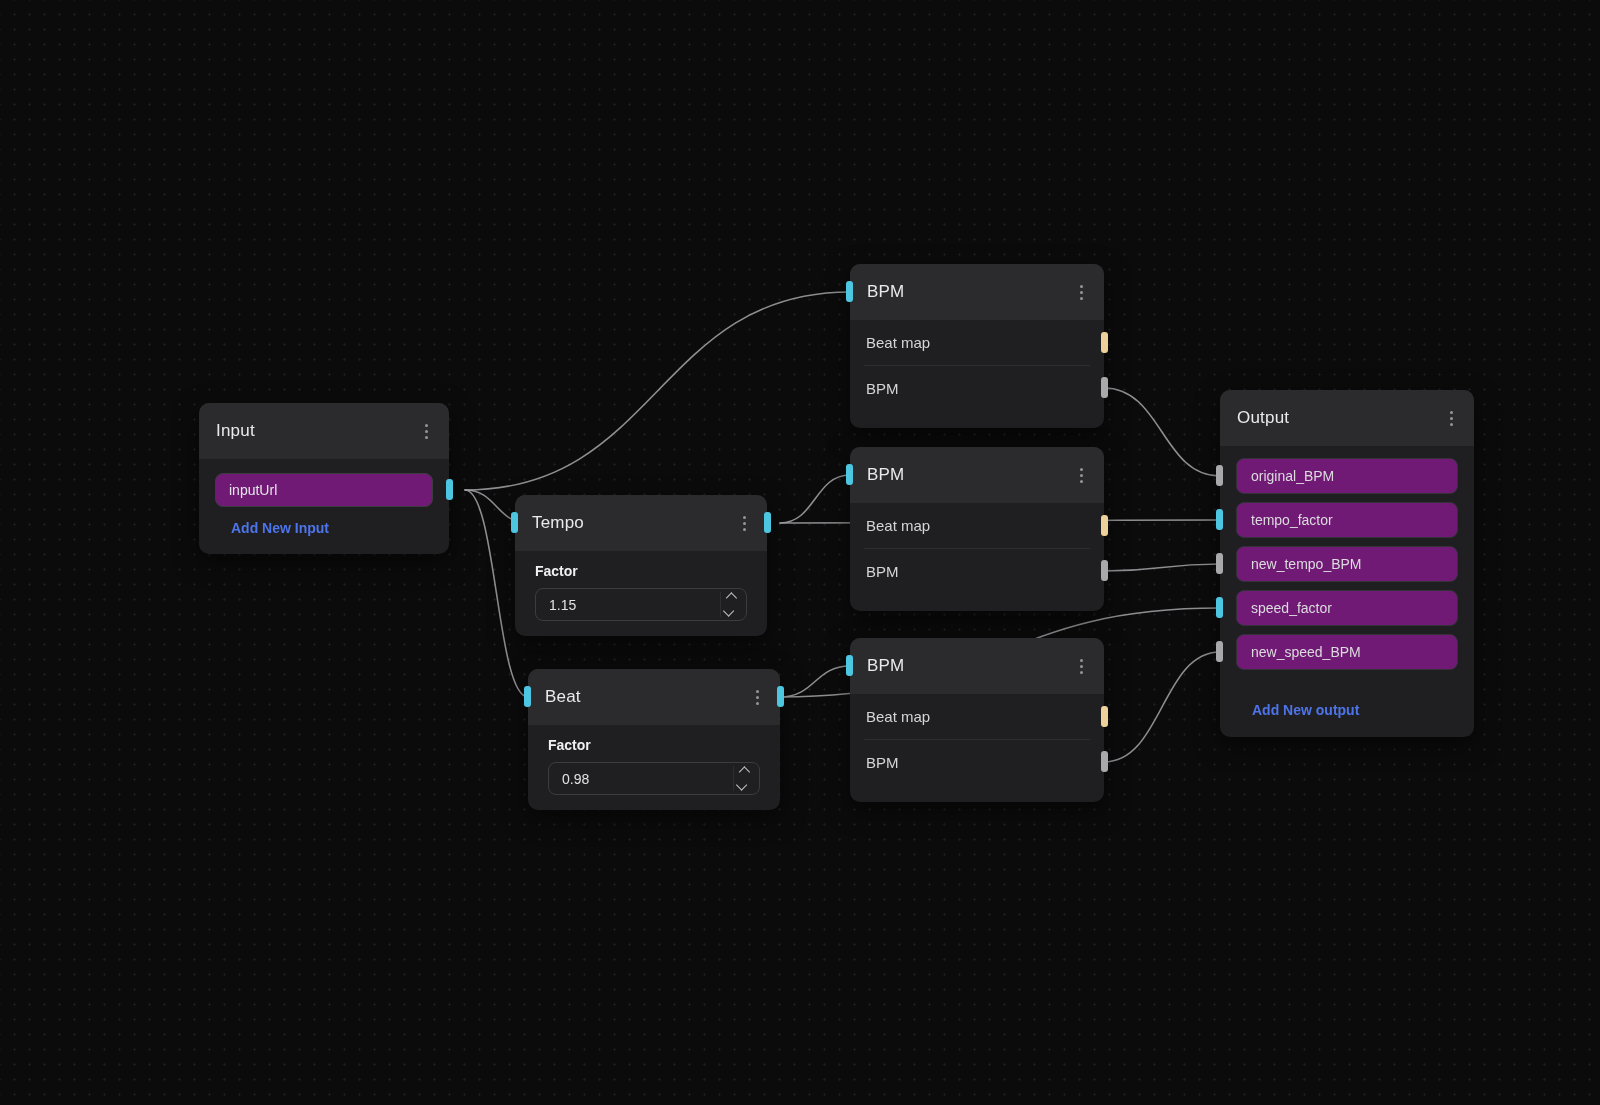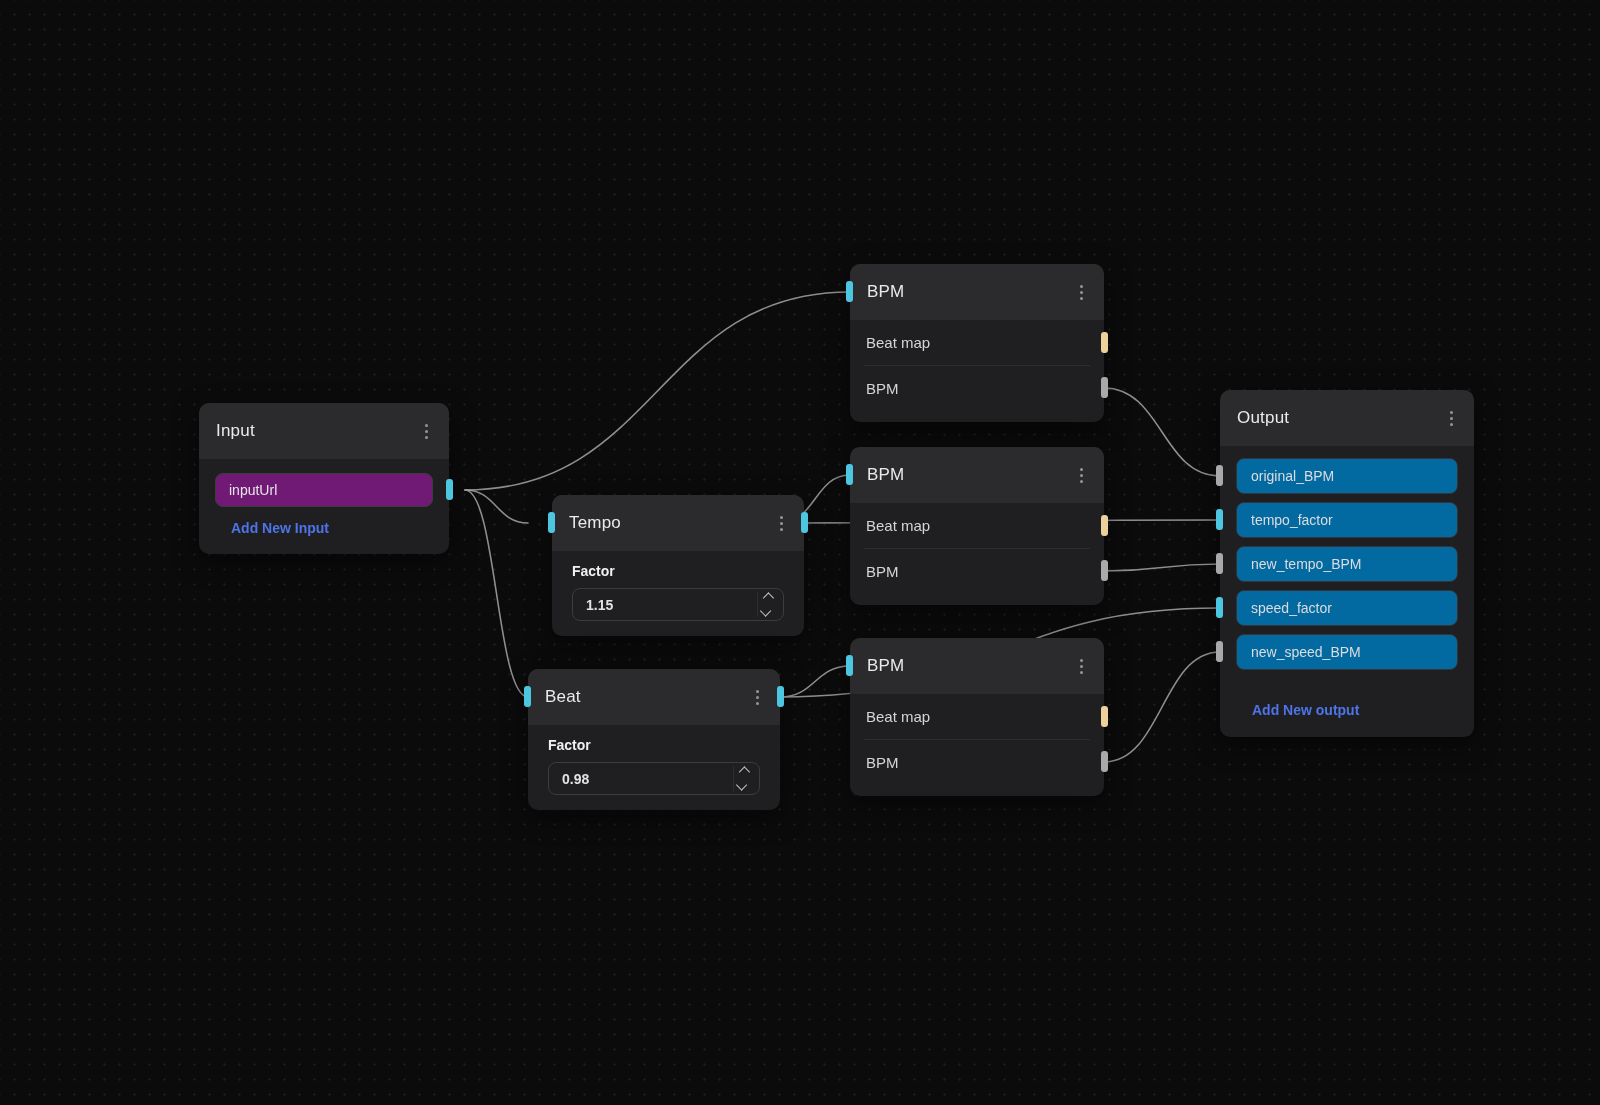--- a/index.html
+++ b/index.html
@@ -19,49 +19,49 @@
     height:56px;background:#2b2b2e;border-radius:10px 10px 0 0;
     display:flex;align-items:center;justify-content:space-between;
     padding:0 17px;box-sizing:border-box;
   }
   .node-title{color:#eaeaec;font-size:17px;letter-spacing:.2px;}
   .kebab{display:flex;flex-direction:column;gap:3px;padding:4px;cursor:pointer;}
   .kebab i{width:3px;height:3px;border-radius:50%;background:#96969a;display:block;}
   .node-body{box-sizing:border-box;}
   .node-body.source{padding:14px 16px 15px;}
   .node-body.factor{padding:10px 20px 15px;}
-  .node-body.process{padding:0 0 11px;}
+  .node-body.process{padding:0 0 17px;}
   .node-body.sink{padding:12px 16px 16px;}
   .text-field{
     border:1px solid #3c3c40;border-radius:8px;height:34px;box-sizing:border-box;
     display:flex;align-items:center;padding:0 13px;color:#e6e6e8;font-size:14px;
     background:#701a75;cursor:text;
   }
   .link{
     color:#4d74e8;font-size:14px;font-weight:700;cursor:pointer;
     margin:13px 0 3px 16px;display:inline-block;
   }
   .node-body.sink .link{margin-top:24px;}
   .factor-label{color:#f0f0f1;font-size:14px;font-weight:700;margin:2px 0 9px;}
   .number-field{
     border:1px solid #3c3c40;border-radius:8px;height:33px;box-sizing:border-box;
     display:flex;align-items:center;justify-content:space-between;
-    padding:0 7px 0 13px;color:#e3e3e5;font-size:14px;cursor:text;font-weight:bold;
+    padding:0 7px 0 13px;color:#e3e3e5;font-size:14px;cursor:text;
   }
   .stepper{
     display:flex;flex-direction:column;align-items:center;gap:5px;
     padding:2px 5px;cursor:pointer;border-left:1px solid #2e2e32;
   }
   .chv{width:7px;height:7px;border-right:1.7px solid #c4c4c8;border-top:1.7px solid #c4c4c8;display:block;}
   .chv.up{transform:rotate(-45deg) translate(1px,1px);}
   .chv.down{transform:rotate(135deg) translate(1px,1px);}
   .row{height:45px;display:flex;align-items:center;padding:0 16px;color:#d5d5d7;font-size:15px;}
   .divider{height:1px;background:#2d2d30;margin:0 14px;}
   .out-field{
-    border:1px solid #333337;background:#0369a1;border-radius:8px;height:36px;
+    border:1px solid #333337;background:#701a75;border-radius:8px;height:36px;
     box-sizing:border-box;display:flex;align-items:center;padding:0 14px;
     color:#dcdcde;font-size:14px;margin-bottom:8px;cursor:text;
   }
   .port{position:absolute;width:7px;height:21px;border-radius:3px;cursor:crosshair;z-index:2;}
   .port.cyan{background:#4dc6e2;}
   .port.yellow{background:#edd09a;}
   .port.gray{background:#a9a9ab;}
 </style>
 </head>
 <body>
@@ -84,21 +84,21 @@
         <div class="node-title">Input</div>
         <div class="kebab">
           <i></i>
           <i></i>
           <i></i>
         </div>
       </div>
       <div class="node-body source"><div class="text-field">inputUrl</div><div class="link">Add New Input</div></div>
       <div class="port cyan" style="top: 76px; right: -4px;"></div>
     </div>
-    <div class="node" style="left: 552px; top: 495px; width: 252px;">
+    <div class="node" style="left: 515px; top: 495px; width: 252px;">
       <div class="node-header">
         <div class="node-title">Tempo</div>
         <div class="kebab">
           <i></i>
           <i></i>
           <i></i>
         </div>
       </div>
       <div class="node-body factor">
         <div class="factor-label">Factor</div>

